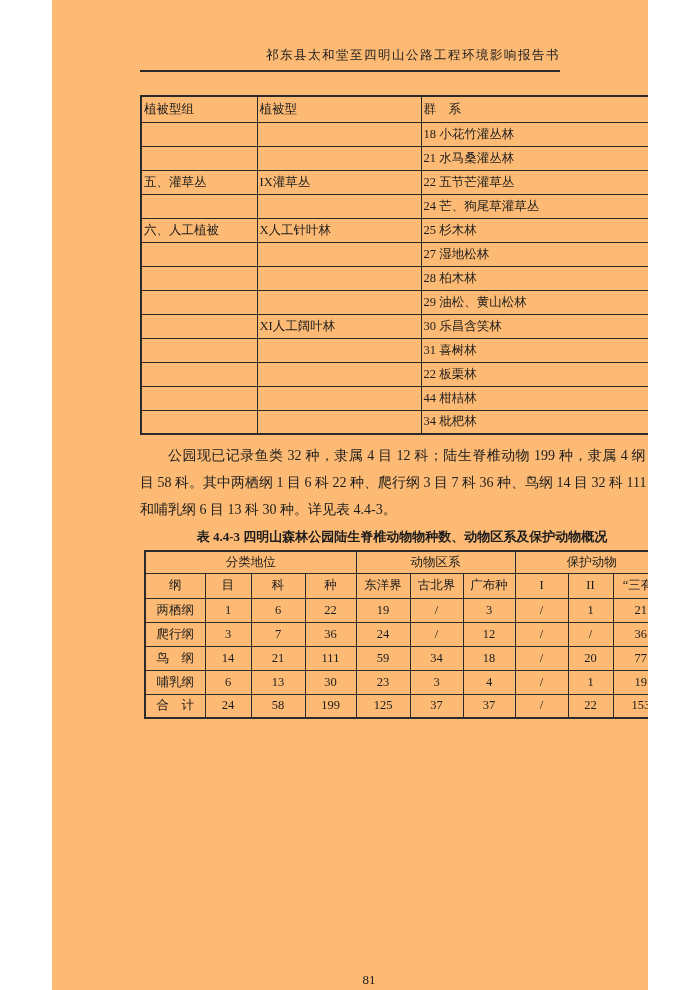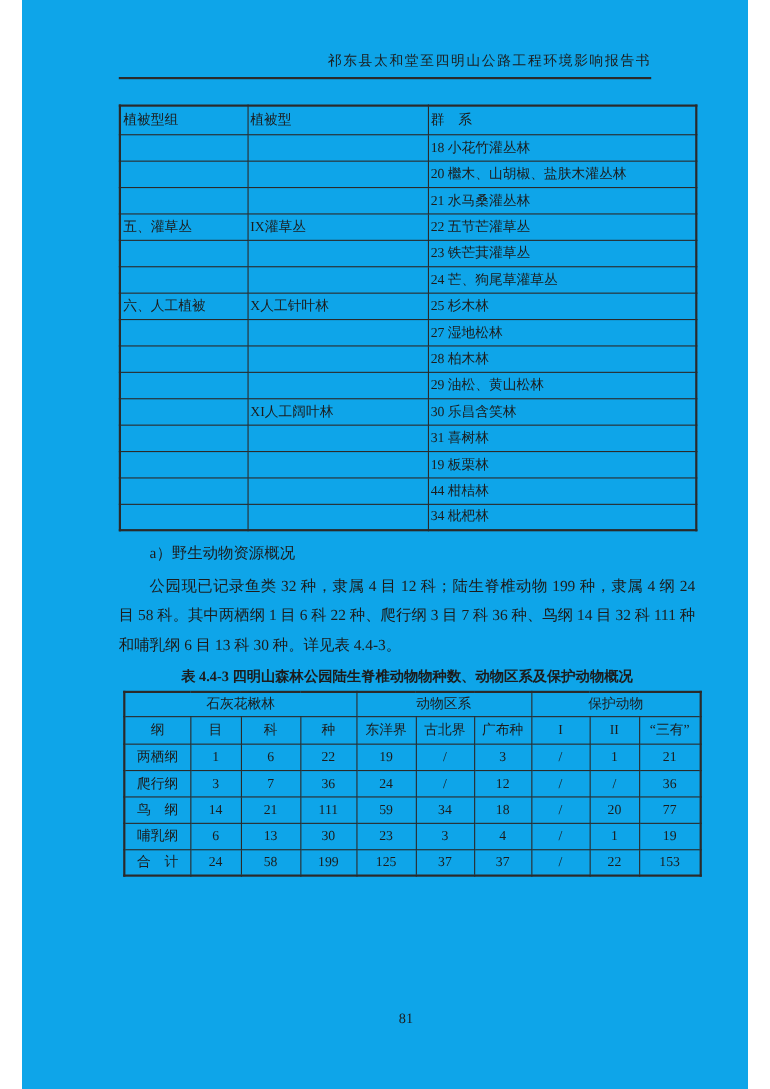--- a/index.html
+++ b/index.html
@@ -1,22 +1,22 @@
 <!DOCTYPE html>
 <html><head>
 <meta charset="utf-8">
 <style>
   * { box-sizing: border-box; margin: 0; padding: 0; }
   html, body { background: #ffffff; }
   .page {
     position: relative;
-    width: 660px;
+    width: 596px;
     height: 990px;
     margin: 0 auto;
-    background: #0ea5e9;
+    background: #fdba74;
     font-family: "Liberation Serif", "DejaVu Serif", serif;
     color: #1c1c1c;
     overflow: hidden;
   }
   .header {
     margin: 47px 88px 0 88px;
     padding-bottom: 7px;
     border-bottom: 2px solid #2a2a2a;
     text-align: right;
     font-size: 12.5px;
@@ -82,21 +82,21 @@
     font-weight: normal;
     height: 24px;
     padding: 0 1px;
     white-space: pre-wrap;
     overflow: hidden;
   }
   .animal-table .group-row th { height: 22px; }
   .animal-table .cols-row th { height: 25px; }
   .page-number {
     position: absolute;
-    top: 918px;
+    top: 972px;
     left: 0;
     right: 0;
     text-align: center;
     font-size: 13px;
     padding-left: 38px;
   }
 </style>
 </head>
 <body>
 
@@ -121,40 +121,30 @@
     </thead>
     <tbody>
         <tr>
           <td></td>
           <td></td>
           <td>18 小花竹灌丛林</td>
         </tr>
         <tr>
           <td></td>
           <td></td>
-          <td>20 檵木、山胡椒、盐肤木灌丛林</td>
-        </tr>
-        <tr>
-          <td></td>
-          <td></td>
           <td>21 水马桑灌丛林</td>
         </tr>
         <tr>
           <td>五、灌草丛</td>
           <td>IX灌草丛</td>
           <td>22 五节芒灌草丛</td>
         </tr>
         <tr>
           <td></td>
           <td></td>
-          <td>23 铁芒萁灌草丛</td>
-        </tr>
-        <tr>
-          <td></td>
-          <td></td>
           <td>24 芒、狗尾草灌草丛</td>
         </tr>
         <tr>
           <td>六、人工植被</td>
           <td>X人工针叶林</td>
           <td>25 杉木林</td>
         </tr>
         <tr>
           <td></td>
           <td></td>
@@ -176,58 +166,57 @@
           <td>30 乐昌含笑林</td>
         </tr>
         <tr>
           <td></td>
           <td></td>
           <td>31 喜树林</td>
         </tr>
         <tr>
           <td></td>
           <td></td>
-          <td>19 板栗林</td>
+          <td>22 板栗林</td>
         </tr>
         <tr>
           <td></td>
           <td></td>
           <td>44 柑桔林</td>
         </tr>
         <tr>
           <td></td>
           <td></td>
           <td>34 枇杷林</td>
         </tr>
       </tbody>
   </table>
 
 
-  <div class="sub-heading">a）野生动物资源概况</div>
 
   <p class="para">公园现已记录鱼类 32 种，隶属 4 目 12 科；陆生脊椎动物 199 种，隶属 4 纲 24 目 58 科。其中两栖纲 1 目 6 科 22 种、爬行纲 3 目 7 科 36 种、鸟纲 14 目 32 科 111 种和哺乳纲 6 目 13 科 30 种。详见表 4.4-3。</p>
 
   <div class="table-caption">表 4.4-3 四明山森林公园陆生脊椎动物物种数、动物区系及保护动物概况</div>
 
   <table class="animal-table">
     <colgroup>
       <col style="width:60px">
         <col style="width:46px">
         <col style="width:54px">
         <col style="width:51px">
       <col style="width:54px">
         <col style="width:53px">
         <col style="width:52px">
       <col style="width:53px">
         <col style="width:45px">
         <col style="width:56px">
     </colgroup>
     <thead>
       <tr class="group-row">
-        <th colspan="4">石灰花楸林</th>
+        <th colspan="4">分类地位</th>
         <th colspan="3">动物区系</th>
         <th colspan="3">保护动物</th>
       </tr>
       <tr class="cols-row">
         <th>纲</th>
         <th>目</th>
         <th>科</th>
         <th>种</th>
         <th>东洋界</th>
         <th>古北界</th>

